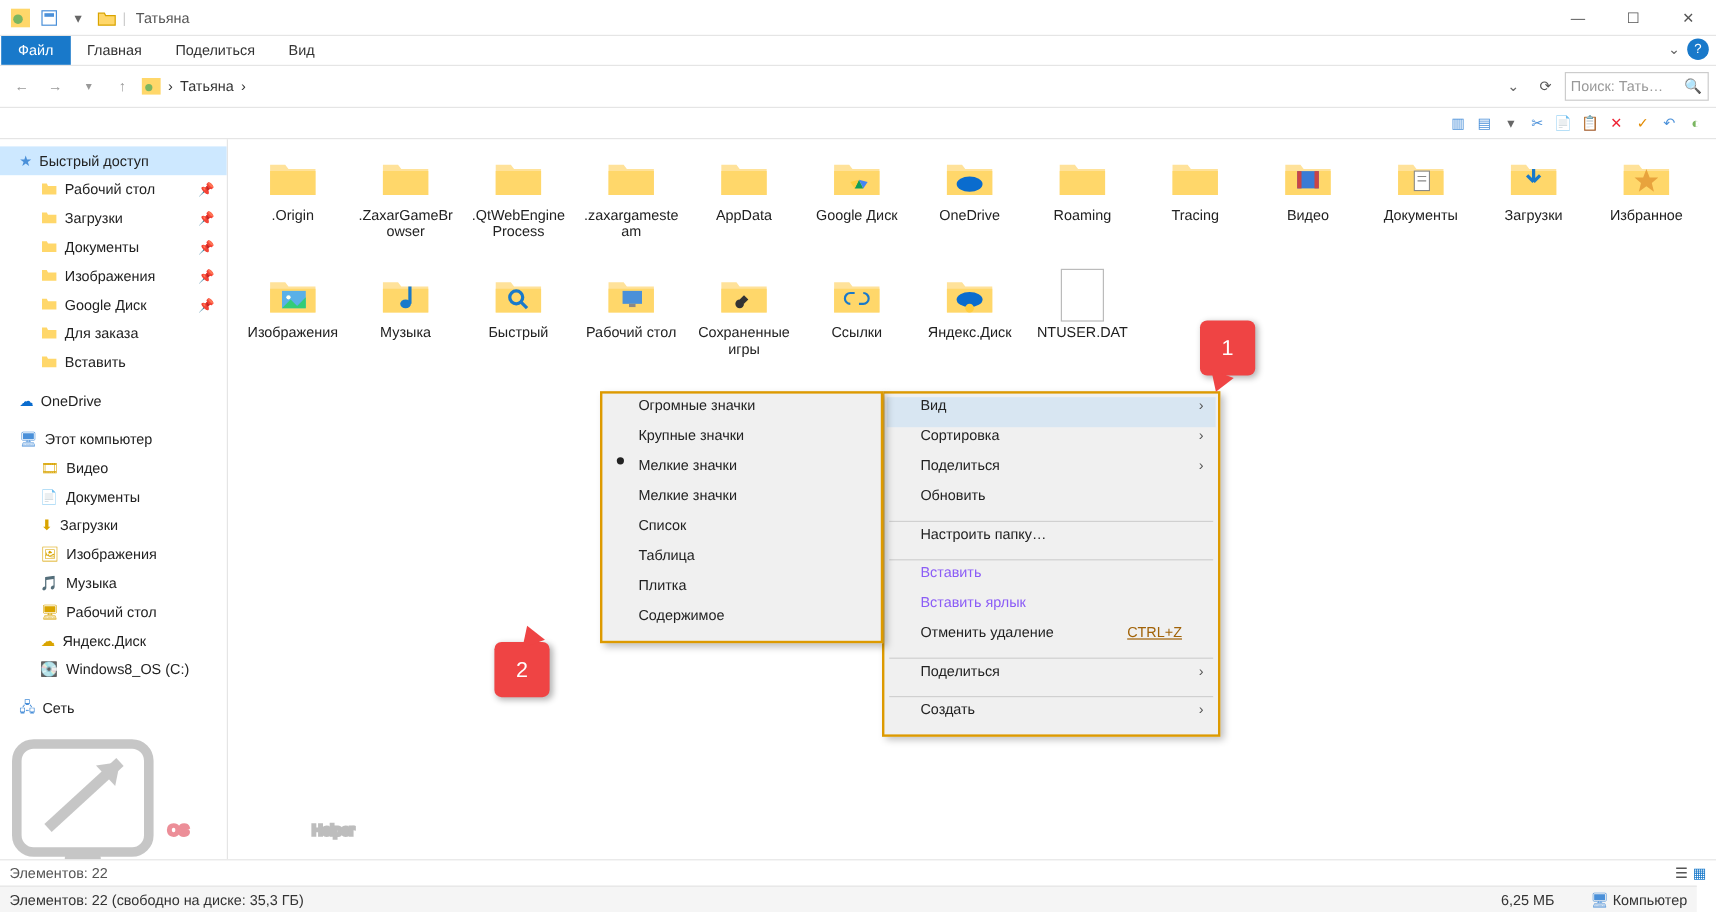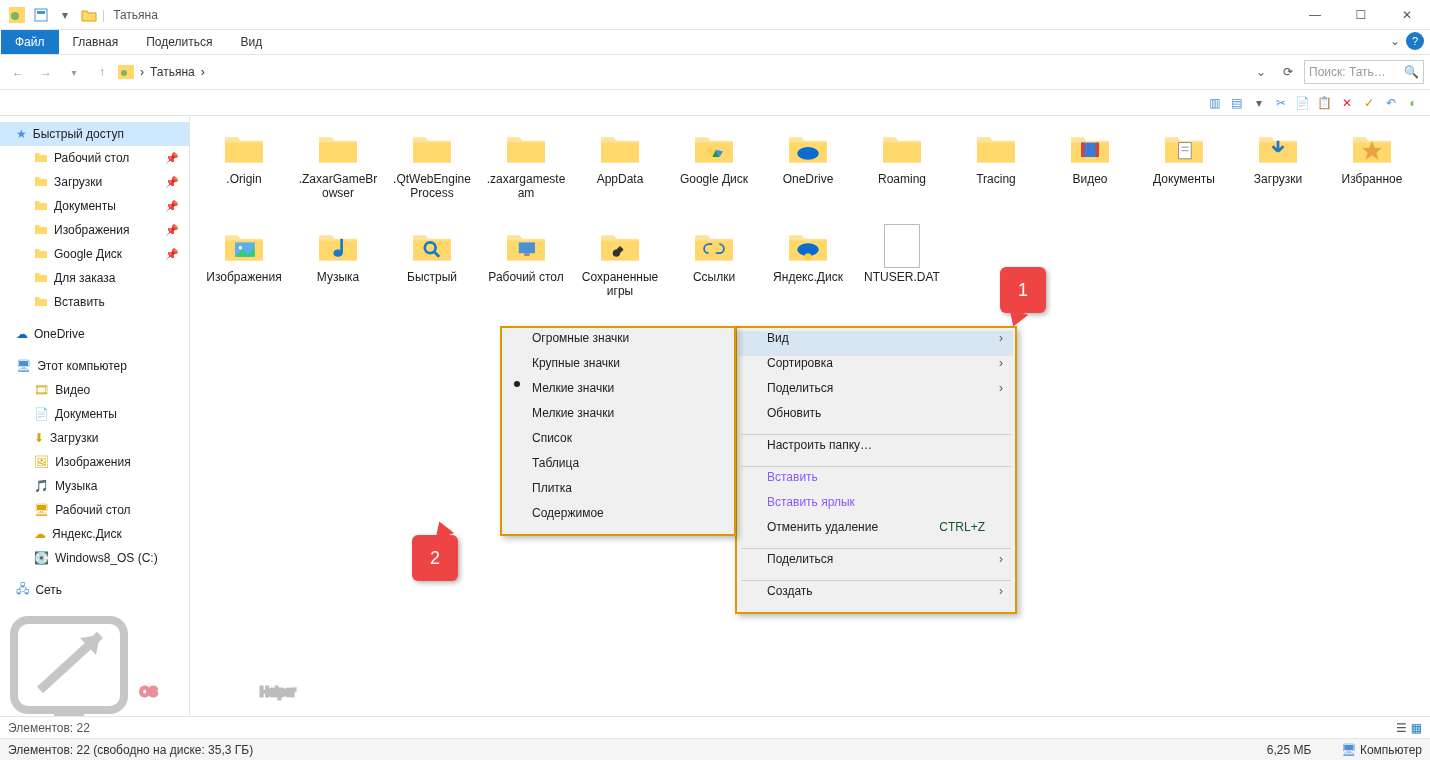--- a/index.html
+++ b/index.html
@@ -31,28 +31,28 @@
 .sidebar .item.selected{background:#cde8ff;}
 .sidebar .pin{margin-left:auto;margin-right:10px;color:#888;font-size:11px;}
 .content{flex:1;position:relative;padding:10px 0 0 10px;overflow:hidden;}
 .grid{display:flex;flex-wrap:wrap;gap:0 6px;align-content:flex-start;}
 .fitem{width:88px;height:98px;display:flex;flex-direction:column;align-items:center;text-align:center;padding-top:2px;}
 .fitem .ficon{width:48px;height:40px;display:flex;align-items:center;justify-content:center;}
 .fitem .fname{font-size:12px;color:#222;line-height:14px;word-wrap:break-word;max-width:84px;margin-top:4px;}
 .folder-svg{width:44px;height:36px;}
 .statusbar{position:absolute;bottom:22px;left:0;right:0;height:22px;border-top:1px solid #e5e5e5;display:flex;align-items:center;padding:0 8px;color:#555;background:#fff;}
 .statusbar .viewbtns{margin-left:auto;display:flex;gap:4px;}
-.statusbar2{position:absolute;bottom:0;left:0;right:0;height:22px;border-top:1px solid #e5e5e5;display:flex;align-items:center;padding:0 8px;color:#333;background:#f5f5f5;}
+.statusbar2{position:absolute;bottom:0;left:0;right:16px;height:22px;border-top:1px solid #e5e5e5;display:flex;align-items:center;padding:0 8px;color:#333;background:#f5f5f5;}
 .statusbar2 .right{margin-left:auto;display:flex;gap:30px;align-items:center;}
 .ctx{position:absolute;background:#f0f0f0;border:1px solid #aaa;box-shadow:3px 3px 6px rgba(0,0,0,0.25);padding:3px 2px;}
 .ctx .row{height:25px;display:flex;align-items:flex-start;padding:0 28px 0 28px;color:#222;position:relative;white-space:nowrap;}
 .ctx .row.selected{background:#d8e6f2;}
 .ctx .row.disabled{color:#8b5cf6;}
 .ctx .row .arrow{position:absolute;right:10px;color:#555;}
-.ctx .row .short{position:absolute;right:28px;color:#14532d;}
+.ctx .row .short{position:absolute;right:28px;color:#a16207;text-decoration:underline;}
 .ctx .sep{height:1px;background:#d0d0d0;margin:3px 2px;}
 .ctx .dot{position:absolute;left:10px;width:6px;height:6px;background:#222;border-radius:50%;}
 .ctx1{left:735px;top:326px;width:282px;border:2px solid #dd9a00;}
 .ctx2{left:500px;top:326px;width:236px;border:2px solid #dd9a00;}
 .callout{position:absolute;width:46px;height:46px;background:#ef4444;color:#fff;border-radius:6px;display:flex;align-items:center;justify-content:center;font-size:18px;box-shadow:2px 2px 5px rgba(0,0,0,0.3);}
 .callout::before{content:"";position:absolute;width:0;height:0;}
 .co1{left:1000px;top:267px;}
 .co1::before{border-left:10px solid transparent;border-right:10px solid transparent;border-top:16px solid #ef4444;bottom:-14px;left:6px;transform:rotate(20deg);}
 .co2{left:412px;top:535px;}
 .co2::before{border-left:10px solid transparent;border-right:10px solid transparent;border-bottom:16px solid #ef4444;top:-14px;right:6px;transform:rotate(-20deg);}

